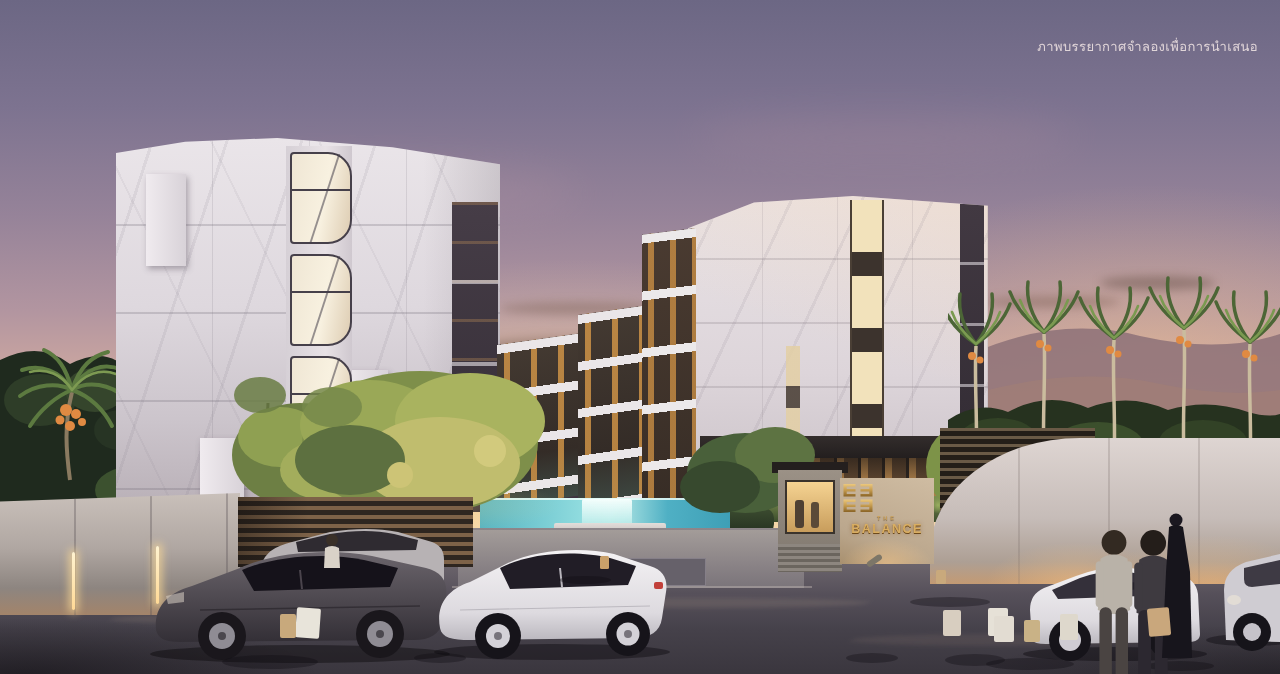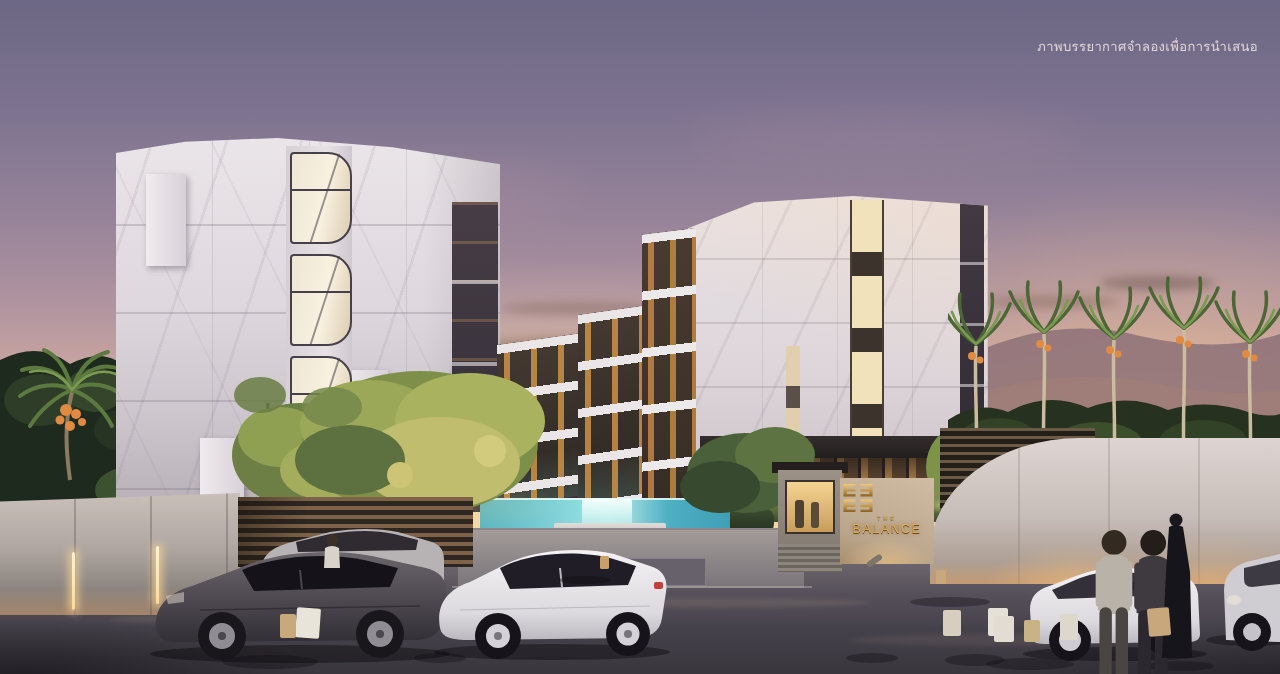--- a/index.html
+++ b/index.html
@@ -150,21 +150,21 @@
   .gh-base{position:absolute;left:0;bottom:0;width:100%;height:28px;
     background:repeating-linear-gradient(180deg,#8d867f 0 3px,#6b655e 3px 6px);}
 
   .sign-wall{left:840px;top:478px;width:94px;height:86px;text-align:center;
     background:
       radial-gradient(ellipse 60px 34px at 50% 100%,rgba(255,205,140,.5),transparent 75%),
       linear-gradient(200deg,#cfbca2 0%,#bba78d 70%,#a8906f 100%);}
   .sign-logo{margin-top:5px;width:36px;height:31px;}
   .sign-the{display:block;font-size:5.5px;letter-spacing:3px;color:#caa15c;font-weight:bold;margin-top:1px;
     text-shadow:0 1px 1px rgba(80,50,15,.6);}
-  .sign-brand{display:block;font-size:12.5px;font-weight:normal;letter-spacing:1.5px;color:#d9ae62;margin-top:1px;
+  .sign-brand{display:block;font-size:12.5px;font-weight:bold;letter-spacing:1.5px;color:#d9ae62;margin-top:1px;
     text-shadow:0 0 4px rgba(130,78,22,.65),0 1px 0 #6b4a1e;}
 
   
   .disclaimer{top:36px;right:22px;font-size:13px;letter-spacing:.4px;color:rgba(255,242,238,.78);}
   svg{display:block;}
 </style>
 </head>
 <body>
 
 <div class="stage">

